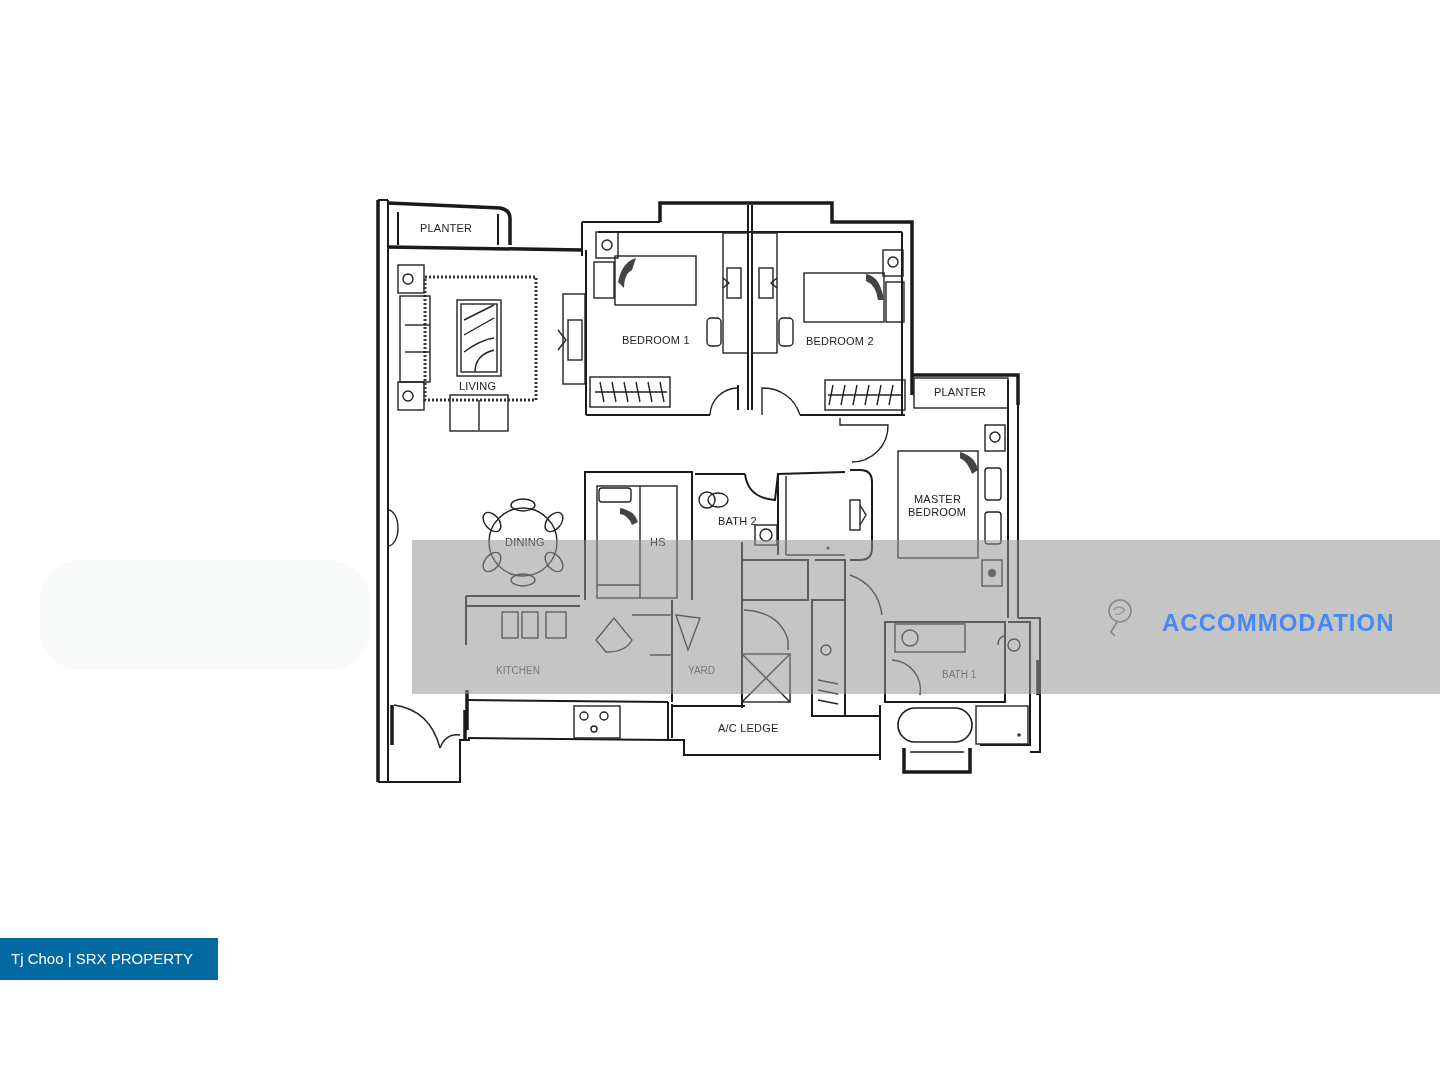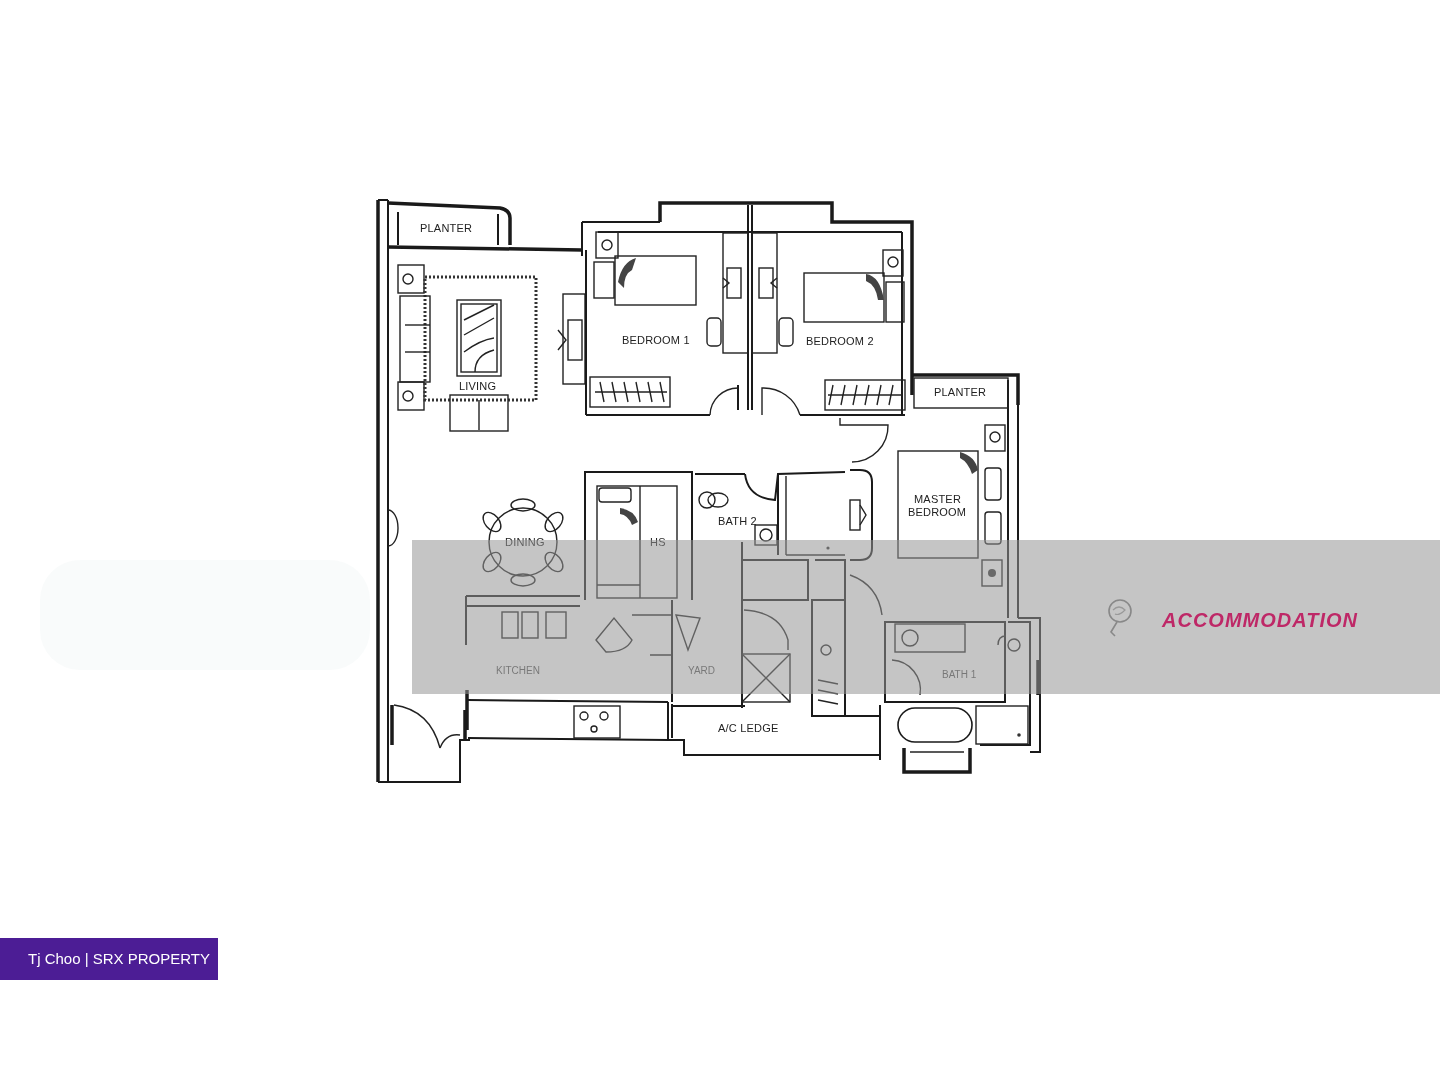--- a/index.html
+++ b/index.html
@@ -7,22 +7,22 @@
     #plan { position: absolute; left: 0; top: 0; width: 1440px; height: 1081px; }
     .wall { fill: none; stroke: #1a1a1a; stroke-width: 2; }
     .wall-thick { fill: none; stroke: #1a1a1a; stroke-width: 3.5; }
     .thin { fill: none; stroke: #222; stroke-width: 1.4; }
     .fill-white { fill: #ffffff; stroke: #1a1a1a; stroke-width: 1.6; }
     .room-label { font-family: "Liberation Sans", sans-serif; font-size: 11px; fill: #222; letter-spacing: 0.2px; }
     .room-label-dim { font-family: "Liberation Sans", sans-serif; font-size: 10px; fill: #555; }
     #watermark-band { position: absolute; left: 412px; top: 540px; width: 1028px; height: 154px; background: rgba(150,150,150,0.55); }
     #ghost-band { position: absolute; left: 40px; top: 560px; width: 330px; height: 110px; background: rgba(245,248,248,0.6); border-radius: 40px; }
     #wm-logo { position: absolute; left: 1103px; top: 598px; width: 30px; height: 44px; }
-    #wm-text { position: absolute; left: 1162px; top: 609px; font-family: "Liberation Sans", sans-serif; font-weight: bold; font-size: 20px; color: #be185d; letter-spacing: 1px; opacity: 0.9; font-style: italic; }
-    #credit { position: absolute; left: 0; top: 938px; width: 218px; height: 42px; background: #4c1d95; color: #ffffff; font-family: "Liberation Sans", sans-serif; font-size: 15px; line-height: 42px; padding-left: 28px; box-sizing: border-box; }
+    #wm-text { position: absolute; left: 1162px; top: 609px; font-family: "Liberation Sans", sans-serif; font-weight: bold; font-size: 24px; color: #3b82f6; letter-spacing: 1px; opacity: 0.9; }
+    #credit { position: absolute; left: 0; top: 938px; width: 218px; height: 42px; background: #0369a1; color: #ffffff; font-family: "Liberation Sans", sans-serif; font-size: 15px; line-height: 42px; padding-left: 11px; box-sizing: border-box; }
   </style>
 </head>
 <body>
 
 <div id="ghost-band"></div>
 
 <svg id="plan" viewBox="0 0 1440 1081" xmlns="http://www.w3.org/2000/svg">
 
   <g>
     <line class="wall-thick" x1="378" y1="200" x2="378" y2="782"></line>

